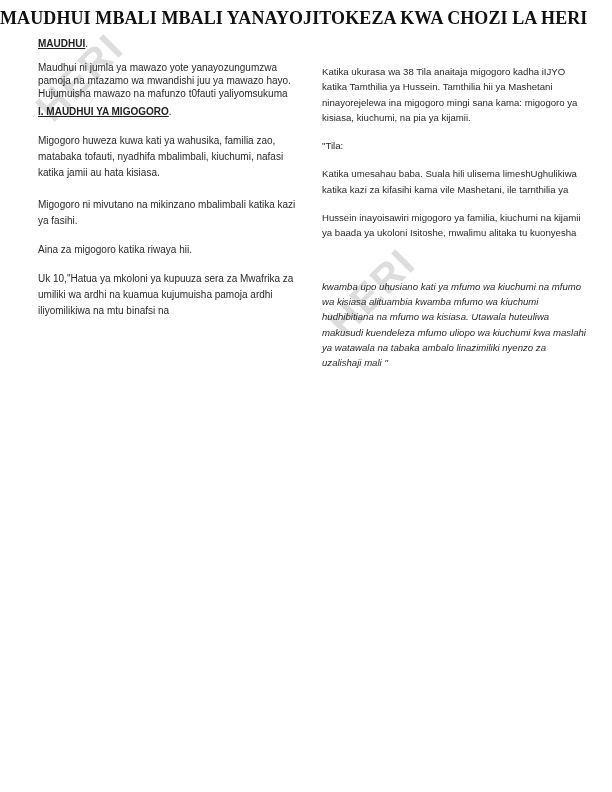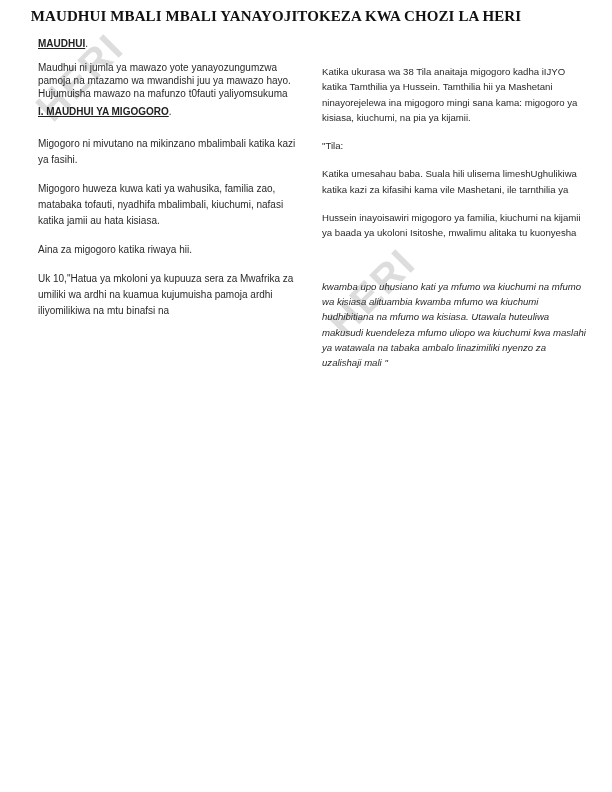--- a/index.html
+++ b/index.html
@@ -1,20 +1,20 @@
 <!DOCTYPE html>
 <html><head>
   <meta charset="utf-8">
   <style>
     html, body { margin: 0; padding: 0; background: #ffffff; }
     body { width: 612px; height: 792px; position: relative; overflow: hidden; }
     .page { position: absolute; left: 0; top: 0; width: 612px; height: 792px; background: #ffffff; }
     .title {
       position: absolute; top: 8px; left: 0; width: 552px; text-align: center;
-      font-family: "Liberation Serif", serif; font-weight: bold; font-size: 15px;
+      font-family: "Liberation Serif", serif; font-weight: bold; font-size: 18px;
       color: #111; letter-spacing: 0.1px; white-space: nowrap;
     }
     .col { position: absolute; font-family: "Liberation Sans", sans-serif; color: #2a2a2a; }
     .col-left { left: 38px; top: 36px; width: 265px; font-size: 10px; line-height: 16px; }
     .col-right { left: 322px; top: 44px; width: 265px; font-size: 9.6px; line-height: 15.3px; margin-top: 20px; }
     .heading { font-weight: bold; text-decoration: underline; color: #222; }
     .p { margin: 0; }
     .gap-s { margin-top: 4px; }
     .gap-m { margin-top: 9px; }
     .gap-l { margin-top: 13px; }
@@ -33,22 +33,22 @@
 
   <div class="watermark wm1">HERI</div>
   <div class="watermark wm2">HERI</div>
 
   <div class="title">MAUDHUI MBALI MBALI YANAYOJITOKEZA KWA CHOZI LA HERI</div>
 
   <div class="col col-left">
     <p class="p"><span class="heading">MAUDHUI</span><span>.</span></p>
     <p class="p gap-m" style="line-height:13px;">Maudhui ni jumla ya mawazo yote yanayozungumzwa pamoja na mtazamo wa mwandishi juu ya mawazo hayo. Hujumuisha mawazo na mafunzo t0fauti yaliyomsukuma</p>
     <p class="p gap-s"><span class="heading">I. MAUDHUI YA MIGOGORO</span><span>.</span></p>
+    <p class="p gap-l">Migogoro huweza kuwa kati ya wahusika, familia zao, matabaka tofauti, nyadhifa mbalimbali, kiuchumi, nafasi katika jamii au hata kisiasa.</p>
     <p class="p" style="margin-top:16px;">Migogoro ni mivutano na mikinzano mbalimbali katika kazi ya fasihi.</p>
-    <p class="p gap-l">Migogoro huweza kuwa kati ya wahusika, familia zao, matabaka tofauti, nyadhifa mbalimbali, kiuchumi, nafasi katika jamii au hata kisiasa.</p>
     <p class="p gap-l">Aina za migogoro katika riwaya hii.</p>
     <p class="p gap-l">Uk 10,"Hatua ya mkoloni ya kupuuza sera za Mwafrika za umiliki wa ardhi na kuamua kujumuisha pamoja ardhi iliyomilikiwa na mtu binafsi na</p>
   </div>
 
   <div class="col col-right">
     <p class="p">Katika ukurasa wa 38 Tila anaitaja migogoro kadha iIJYO katika Tamthilia ya Hussein. Tamthilia hii ya Mashetani ninayorejelewa ina migogoro mingi sana kama: migogoro ya kisiasa, kiuchumi, na pia ya kijamii.</p>
     <p class="p gap-l">"Tila:</p>
     <p class="p gap-l">Katika umesahau baba. Suala hili ulisema limeshUghulikiwa katika kazi za kifasihi kama vile Mashetani, ile tarnthilia ya</p>
     <p class="p gap-l">Hussein inayoisawiri migogoro ya familia, kiuchumi na kijamii ya baada ya ukoloni Isitoshe, mwalimu alitaka tu kuonyesha</p>
     <p class="p" style="margin-top:38px;font-style:italic;">kwamba upo uhusiano kati ya mfumo wa kiuchumi na mfumo wa kisiasa alituambia kwamba mfumo wa kiuchumi hudhibitiana na mfumo wa kisiasa. Utawala huteuliwa makusudi kuendeleza mfumo uliopo wa kiuchumi kwa maslahi ya watawala na tabaka ambalo linazimiliki nyenzo za uzalishaji mali "</p>

